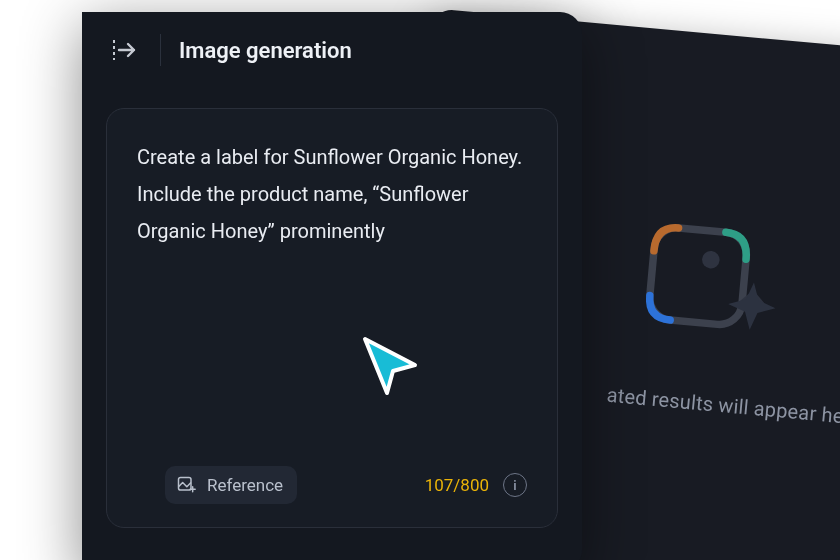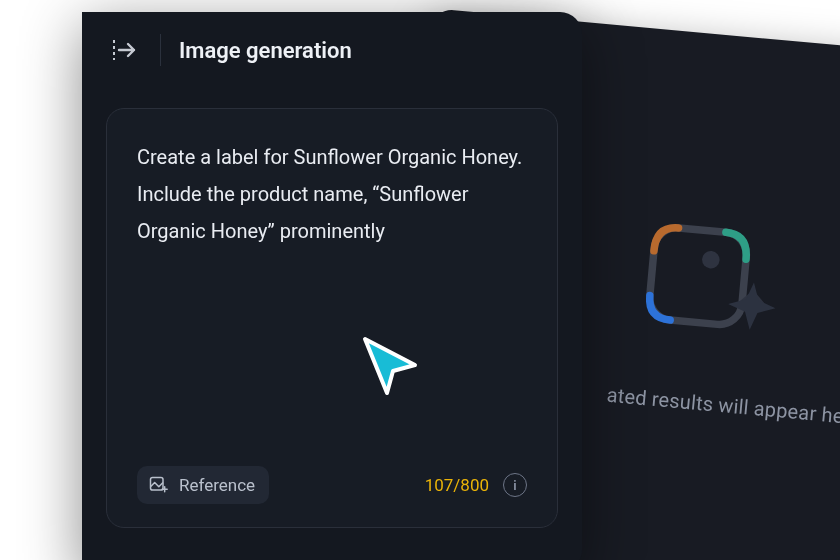--- a/index.html
+++ b/index.html
@@ -87,20 +87,21 @@
     height: 48px;
   }
   .ref-chip {
     display: inline-flex; align-items: center; gap: 10px;
     background: #222834;
     border-radius: 10px;
     padding: 8px 14px 8px 10px;
     color: #b9c0cc;
     font-size: 17px;
     cursor: pointer;
+    margin-left: 28px;
   }
   .ref-chip .ic { width: 22px; height: 22px; color: #b9c0cc; display:flex; align-items:center; justify-content:center; }
   .counter {
     margin-left: auto;
     color: #eab308; font-size: 17px;
   }
   .info-btn {
     width: 24px; height: 24px; border-radius: 50%;
     border: 1.5px solid #6d7587;
     display:flex; align-items:center; justify-content:center;

